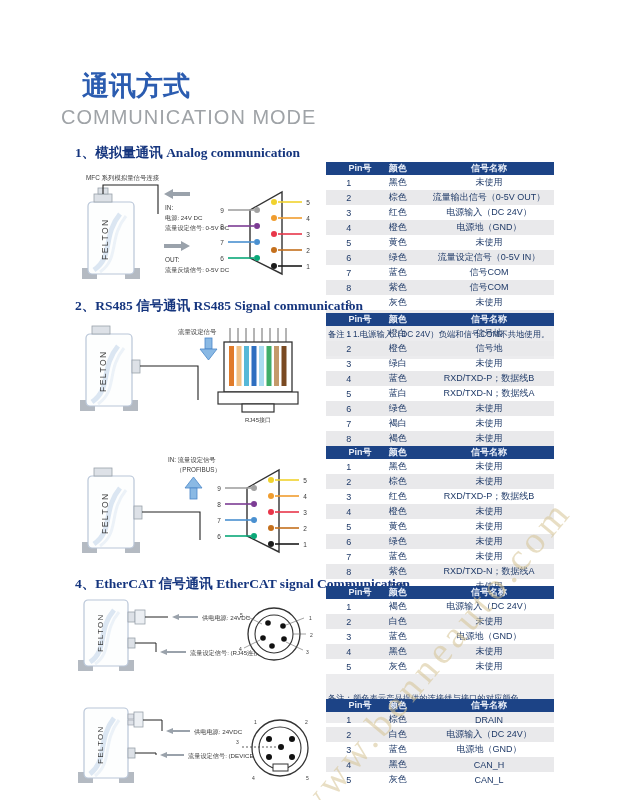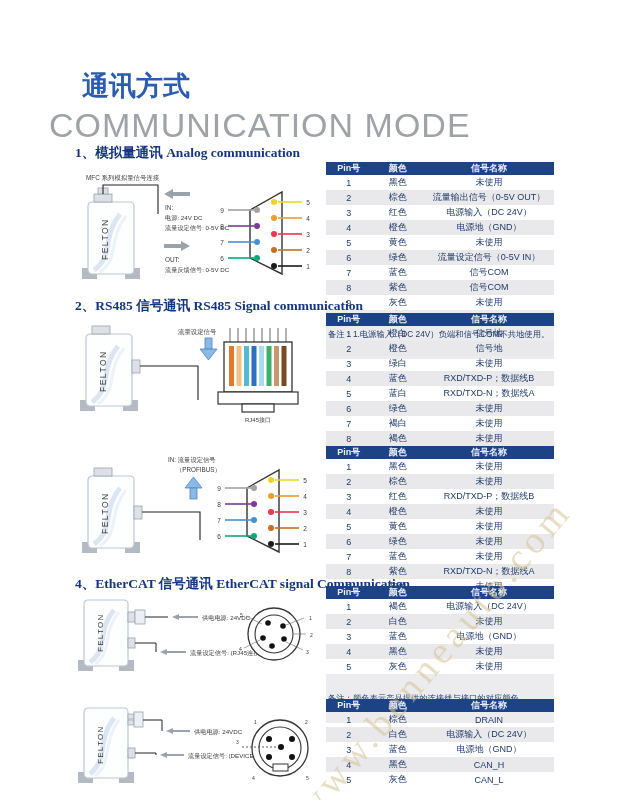--- a/index.html
+++ b/index.html
@@ -1,30 +1,30 @@
 <!DOCTYPE html>
 <html style="--header-bg: #1c4386; --cell-navy: #1f3a68; --title-blue: #2b5cb0; --title-gray: #9fa3a7; --heading-navy: #15357e; --row-alt: #e9e9eb; --watermark: #d6c494;"><head>
 <meta charset="utf-8">
 <style>
   html,body{margin:0;padding:0;}
   body{font-family:"Liberation Sans",sans-serif;background:#fff;}
   .page{position:relative;width:629px;height:800px;background:#ffffff;overflow:hidden;}
 
   .title-cn{position:absolute;left:63px;top:68px;font-family:"Liberation Sans",sans-serif;
             font-weight:bold;font-size:27px;color:var(--title-blue);margin-left:19px;}
-  .title-en{position:absolute;left:49px;top:106px;font-size:34px;color:var(--title-gray);letter-spacing:1px;}
+  .title-en{position:absolute;left:61px;top:106px;font-size:20px;color:var(--title-gray);letter-spacing:1px;}
 
   .sec-h{position:absolute;left:63px;font-family:"Liberation Serif",serif;font-weight:bold;
          font-size:13.5px;color:var(--heading-navy);white-space:nowrap;margin-left:12px;}
 
   .ptable{position:absolute;left:326px;width:228px;color:var(--cell-navy);}
   .ptable table{width:100%;border-collapse:collapse;table-layout:fixed;}
   .ptable thead th{background:var(--header-bg);color:#e9eef7;font-weight:bold;font-size:9px;
                    height:13px;padding:0;text-align:center;}
-  .ptable th:nth-child(1){width:20%;}
+  .ptable th:nth-child(1){width:20%;text-align:right;}
   .ptable th:nth-child(2){width:23%;}
   .ptable tbody td{font-size:9px;text-align:center;padding:1px 0;height:9.5px;overflow:hidden;white-space:nowrap;}
   .ptable tbody tr:nth-child(even){background:var(--row-alt);}
   .ptable .note{font-size:8.3px;padding:19px 2px;background:#ececee;white-space:nowrap;}
 
   .diagram{position:absolute;left:72px;}
   svg{font-family:"Liberation Sans",sans-serif;}
   svg text{fill:#3a3a3a;}
 
   .watermark{position:absolute;left:286px;top:800px;width:560px;

